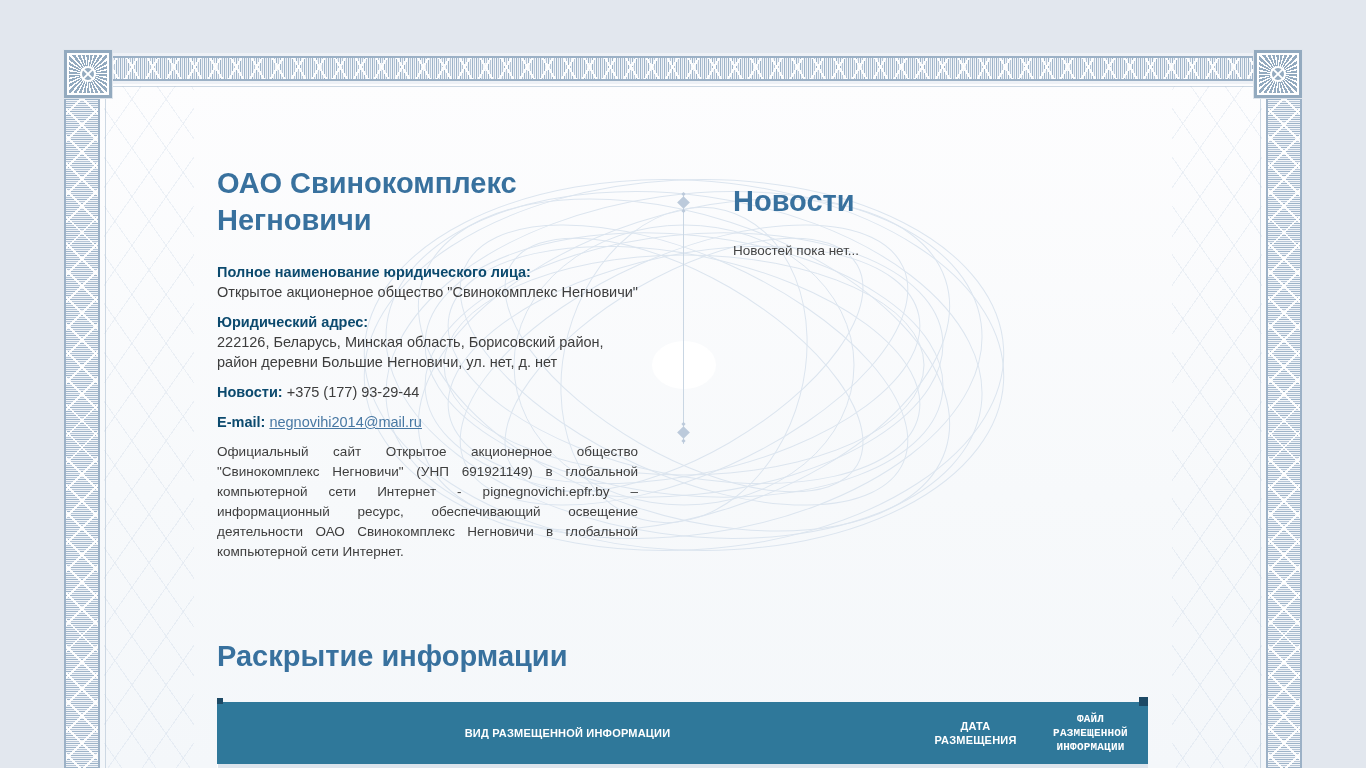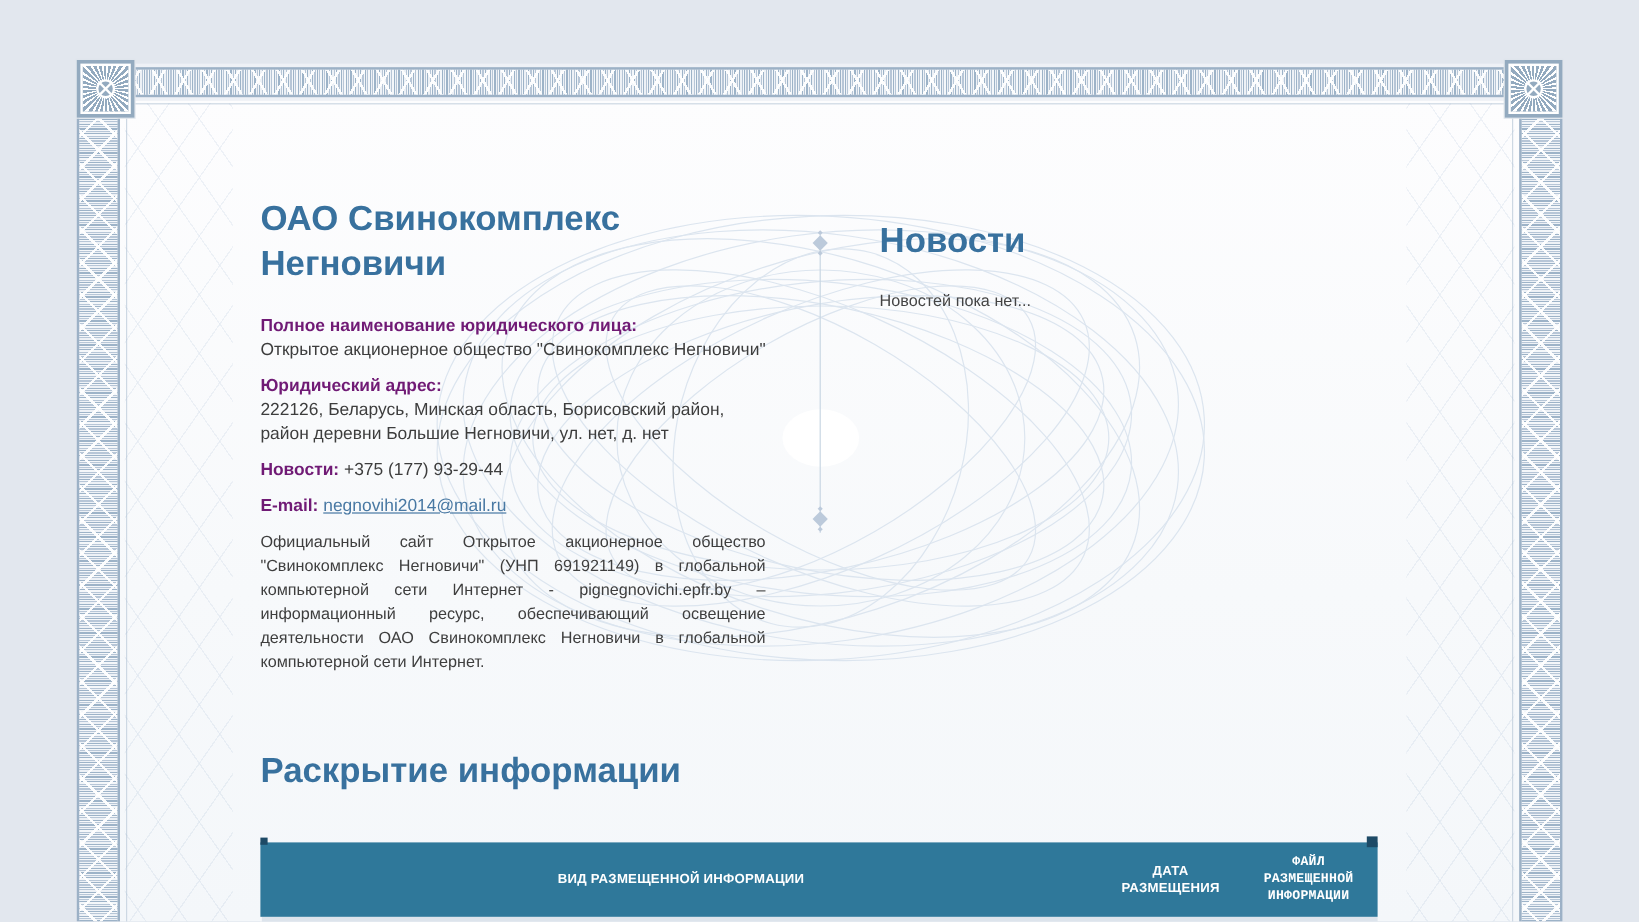--- a/index.html
+++ b/index.html
@@ -79,27 +79,27 @@
   .finial-bottom { top:428px; }
 
   
   h1.page-h1 { font-size:29px; line-height:37px; font-weight:700; color:#38719e; margin:0 0 23px; }
 
   .company-col { position:absolute; left:217px; top:165px; width:421px; }
   .company-col h1 { max-width:370px; }
   .news-col { position:absolute; left:733px; top:183px; width:410px; }
 
   p.field { font-size:14.5px; line-height:20px; margin:0 0 10px; color:#3d3d3d; }
-  p.field b { color:#701a75; }
+  p.field b { color:#0c4a6e; }
   p.field.block b { display:block; }
   a.mail-link { color:#4878a3; }
   p.description { font-size:13.5px; line-height:20px; text-align:justify; margin-top:10px; color:#3e3e3e; }
   .news-empty { font-size:13.5px; color:#444; }
 
-  .disclosure-h1 { position:absolute; left:217px; top:625px; }
+  .disclosure-h1 { position:absolute; left:217px; top:638px; }
 
   .disclosure-table { position:absolute; left:217px; top:702px; width:931px; }
   .thead { display:flex; background:#2f789a; height:62px; position:relative; }
   .thead .th {
     display:flex; align-items:center; justify-content:center; text-align:center;
     color:#fff; font-size:11px; font-weight:bold; line-height:14px; letter-spacing:.2px;
     padding:4px 8px;
   }
   .th-type { width:701px; }
   .th-date { width:115px; }

